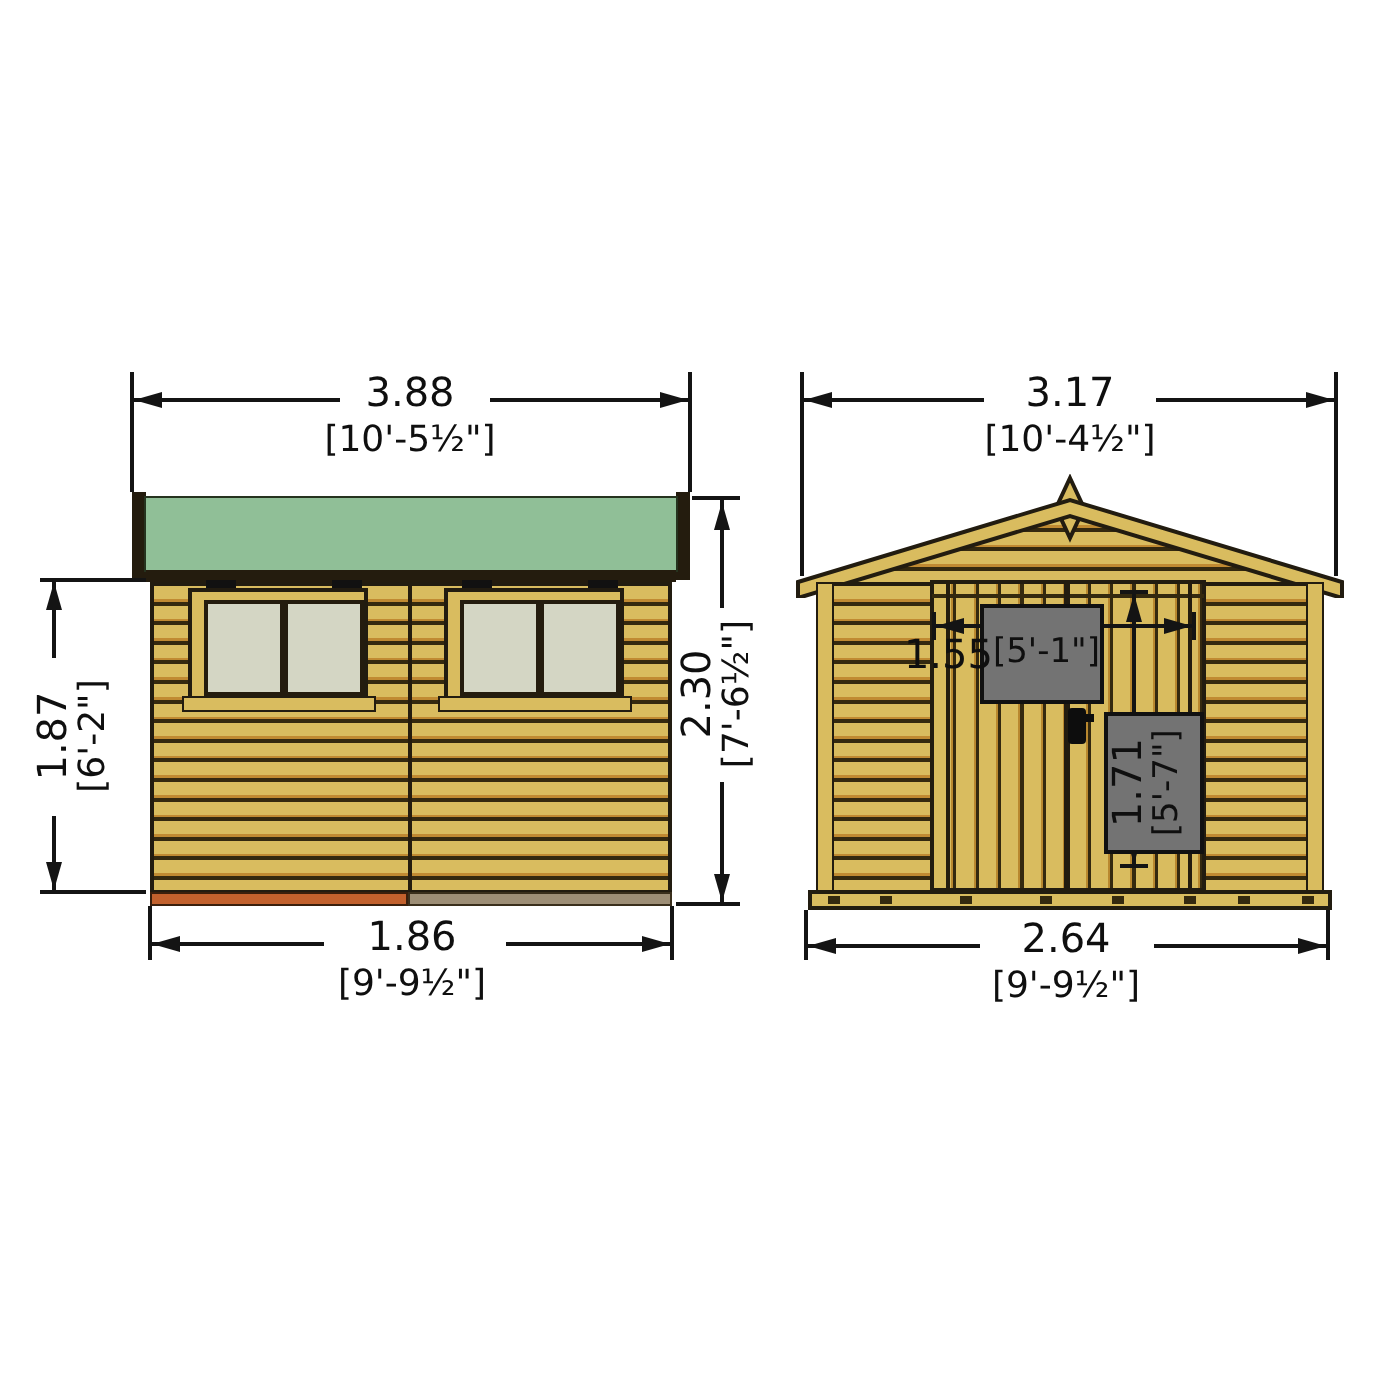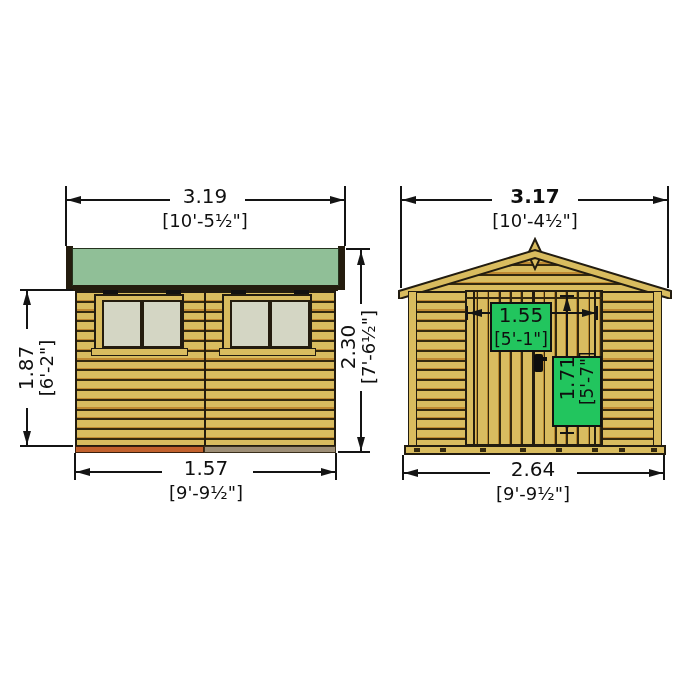--- a/index.html
+++ b/index.html
@@ -19,22 +19,22 @@
   .a-l,.a-r,.a-u,.a-d{width:0;height:0;position:absolute;}
   .a-l{border-top:4px solid transparent;border-bottom:4px solid transparent;border-right:14px solid #141414;}
   .a-r{border-top:4px solid transparent;border-bottom:4px solid transparent;border-left:14px solid #141414;}
   .a-u{border-left:4px solid transparent;border-right:4px solid transparent;border-bottom:14px solid #141414;}
   .a-d{border-left:4px solid transparent;border-right:4px solid transparent;border-top:14px solid #141414;}
   .dnum{position:absolute;transform:translate(-50%,-50%);font-size:20px;color:#0f0f0f;white-space:nowrap;}
   .dimp{position:absolute;transform:translate(-50%,-50%);font-size:18px;color:#0f0f0f;white-space:nowrap;}
   .vtext{position:absolute;transform:translate(-50%,-50%) rotate(-90deg);text-align:center;line-height:1.1;white-space:nowrap;}
   .vtext .n{display:block;font-size:20px;color:#0f0f0f;}
   .vtext .i{display:block;font-size:18px;color:#0f0f0f;}
-  .dimbox{position:absolute;background:#22c55e;border:2px solid #111111;box-sizing:border-box;
-          display:flex;flex-direction:column;align-items:center;justify-content:space-between;line-height:1.15;}
+  .dimbox{position:absolute;background:#737373;border:2px solid #111111;box-sizing:border-box;
+          display:flex;flex-direction:row;align-items:center;justify-content:flex-end;line-height:1.15;}
   .dimbox .n{font-size:20px;color:#0f0f0f;}
   .dimbox .i{font-size:17px;color:#0f0f0f;}
 </style>
 </head>
 <body>
 
 <div id="canvas">
 
   <div>
 
@@ -105,32 +105,32 @@
     </div>
   </div>
 
   <div>
     <div class="abs dl" style="left:65px;top:186px;width:2px;height:60px;"></div>
     <div class="abs dl" style="left:344px;top:186px;width:2px;height:60px;"></div>
     <div class="abs dl" style="left:66px;top:199px;width:104px;height:2px;"></div>
     <div class="abs dl" style="left:245px;top:199px;width:99px;height:2px;"></div>
     <div class="a-l" style="left:67px;top:196px;"></div>
     <div class="a-r" style="left:330px;top:196px;"></div>
-    <div class="dnum" style="left:205px;top:196px;">3.19</div>
+    <div class="dnum" style="left:205px;top:196px;">3.88</div>
     <div class="dimp" style="left:205px;top:220px;">[10'-5½"]</div>
   </div>
 
   <div>
     <div class="abs dl" style="left:400px;top:186px;width:2px;height:102px;"></div>
     <div class="abs dl" style="left:667px;top:186px;width:2px;height:102px;"></div>
     <div class="abs dl" style="left:401px;top:199px;width:91px;height:2px;"></div>
     <div class="abs dl" style="left:578px;top:199px;width:89px;height:2px;"></div>
     <div class="a-l" style="left:402px;top:196px;"></div>
     <div class="a-r" style="left:653px;top:196px;"></div>
-    <div class="dnum" style="left:535px;top:196px;font-weight:bold;">3.17</div>
+    <div class="dnum" style="left:535px;top:196px;">3.17</div>
     <div class="dimp" style="left:535px;top:220px;">[10'-4½"]</div>
   </div>
 
   <div>
     <div class="abs dl" style="left:20px;top:289px;width:53px;height:2px;"></div>
     <div class="abs dl" style="left:20px;top:445px;width:53px;height:2px;"></div>
     <div class="abs dl" style="left:26px;top:290px;width:2px;height:39px;"></div>
     <div class="abs dl" style="left:26px;top:408px;width:2px;height:38px;"></div>
     <div class="a-u" style="left:23px;top:291px;"></div>
     <div class="a-d" style="left:23px;top:431px;"></div>
@@ -153,21 +153,21 @@
     </div>
   </div>
 
   <div>
     <div class="abs dl" style="left:74px;top:453px;width:2px;height:27px;"></div>
     <div class="abs dl" style="left:335px;top:453px;width:2px;height:27px;"></div>
     <div class="abs dl" style="left:75px;top:471px;width:87px;height:2px;"></div>
     <div class="abs dl" style="left:253px;top:471px;width:83px;height:2px;"></div>
     <div class="a-l" style="left:76px;top:468px;"></div>
     <div class="a-r" style="left:321px;top:468px;"></div>
-    <div class="dnum" style="left:206px;top:468px;">1.57</div>
+    <div class="dnum" style="left:206px;top:468px;">1.86</div>
     <div class="dimp" style="left:206px;top:492px;">[9'-9½"]</div>
   </div>
 
   <div>
     <div class="abs dl" style="left:402px;top:455px;width:2px;height:25px;"></div>
     <div class="abs dl" style="left:663px;top:455px;width:2px;height:25px;"></div>
     <div class="abs dl" style="left:403px;top:472px;width:87px;height:2px;"></div>
     <div class="abs dl" style="left:577px;top:472px;width:87px;height:2px;"></div>
     <div class="a-l" style="left:404px;top:469px;"></div>
     <div class="a-r" style="left:649px;top:469px;"></div>

